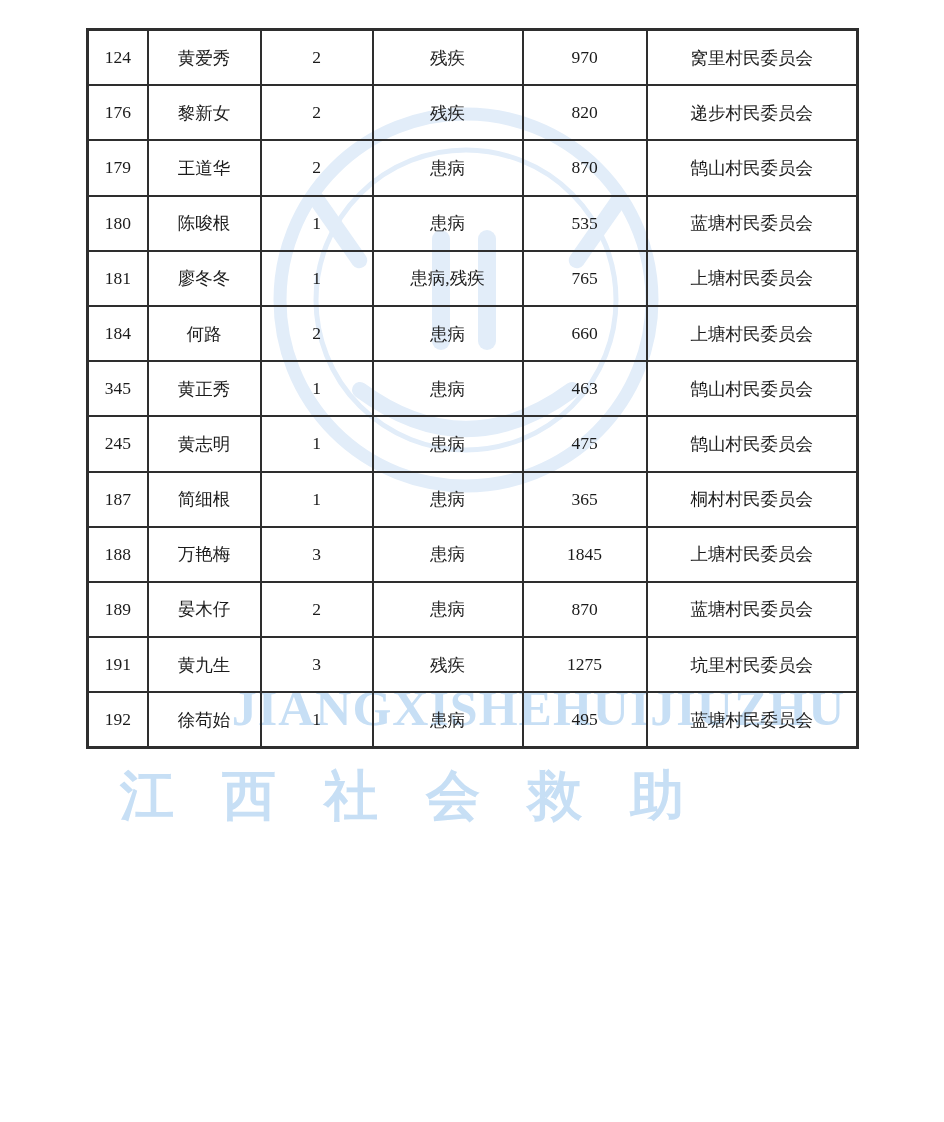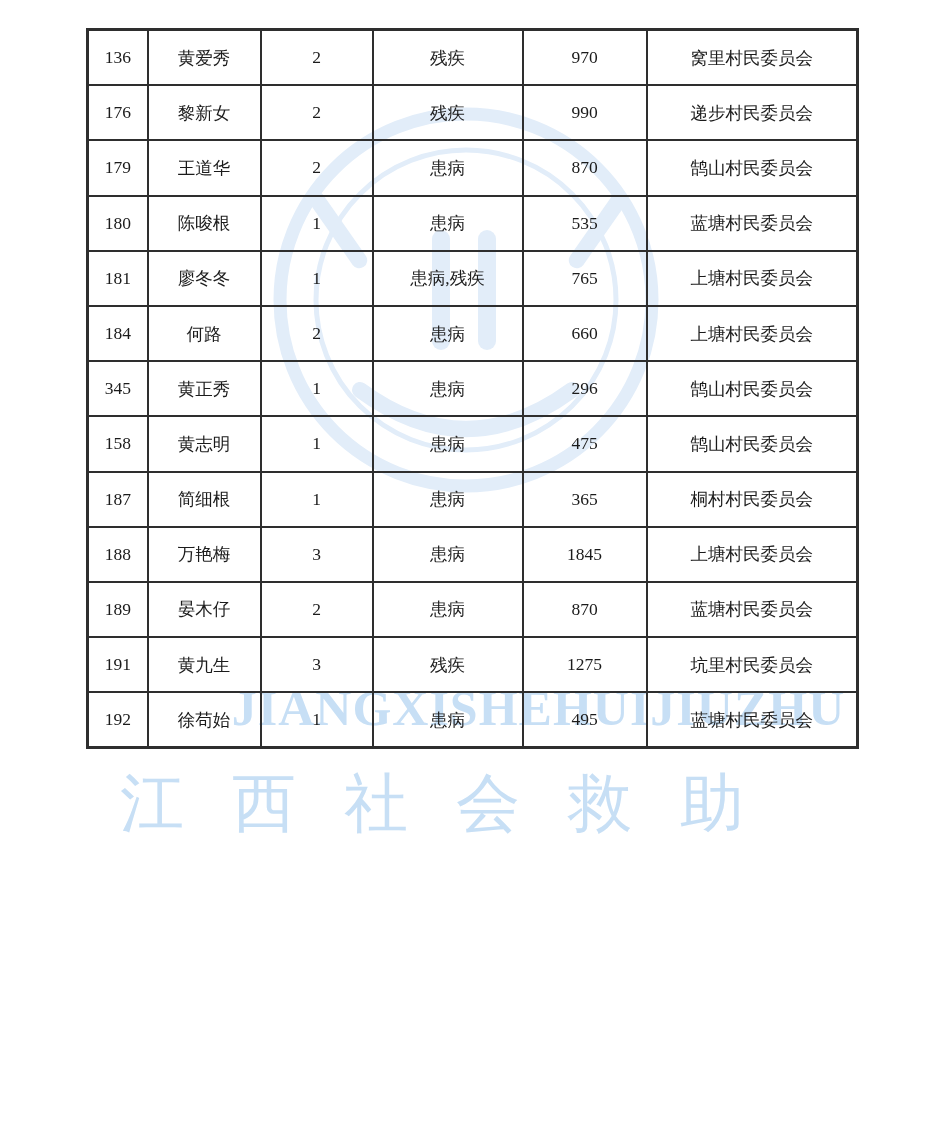--- a/index.html
+++ b/index.html
@@ -14,22 +14,22 @@
   .wm-layer{position:absolute;inset:0;z-index:0;pointer-events:none;}
   .wm-seal{position:absolute;left:0;top:0;}
   .wm-latin{
     position:absolute;left:86px;top:679px;width:905px;
     text-align:center;font-size:50px;font-weight:bold;
     letter-spacing:1px;white-space:nowrap;
     color:#c7dff5;
   }
   .wm-cn{
     position:absolute;left:120px;top:760px;
-    font-size:64px;letter-spacing:48px;white-space:nowrap;
-    color:#c7dff5;font-weight:normal;
+    font-size:54px;letter-spacing:48px;white-space:nowrap;
+    color:#c7dff5;font-weight:bold;
   }
 
   
   table.roster{
     position:absolute;left:86px;top:28px;z-index:1;
     border-collapse:collapse;table-layout:fixed;width:770px;
     background:transparent;
   }
   table.roster{border:3px solid #2e2e2e;}
   table.roster td{
@@ -69,33 +69,33 @@
     <colgroup>
       <col class="c0">
         <col class="c1">
         <col class="c2">
       <col class="c3">
         <col class="c4">
         <col class="c5">
     </colgroup>
     <tbody>
         <tr>
-      <td>136</td>
+      <td>124</td>
       <td>黄爱秀</td>
       <td>2</td>
       <td>残疾</td>
       <td>970</td>
       <td>窝里村民委员会</td>
     </tr>
         <tr>
       <td>176</td>
       <td>黎新女</td>
       <td>2</td>
       <td>残疾</td>
-      <td>990</td>
+      <td>820</td>
       <td>递步村民委员会</td>
     </tr>
         <tr>
       <td>179</td>
       <td>王道华</td>
       <td>2</td>
       <td>患病</td>
       <td>870</td>
       <td>鹄山村民委员会</td>
     </tr>
@@ -121,25 +121,25 @@
       <td>2</td>
       <td>患病</td>
       <td>660</td>
       <td>上塘村民委员会</td>
     </tr>
         <tr>
       <td>345</td>
       <td>黄正秀</td>
       <td>1</td>
       <td>患病</td>
-      <td>296</td>
+      <td>463</td>
       <td>鹄山村民委员会</td>
     </tr>
         <tr>
-      <td>158</td>
+      <td>245</td>
       <td>黄志明</td>
       <td>1</td>
       <td>患病</td>
       <td>475</td>
       <td>鹄山村民委员会</td>
     </tr>
         <tr>
       <td>187</td>
       <td>简细根</td>
       <td>1</td>

